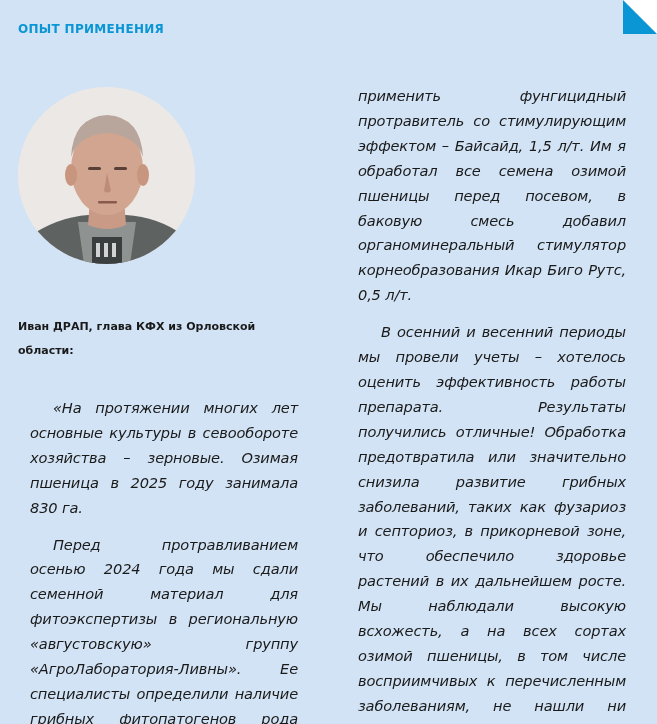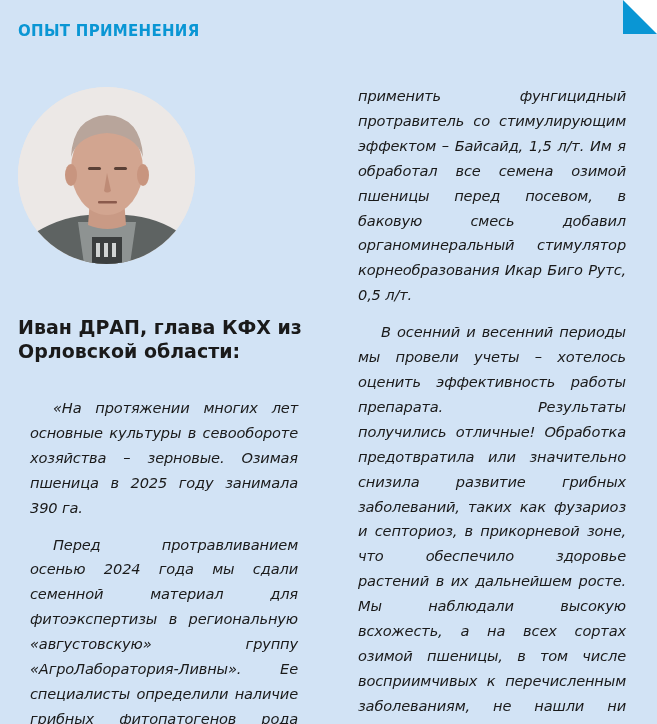--- a/index.html
+++ b/index.html
@@ -11,31 +11,31 @@
     color: #1a1a1a;
   }
   .corner {
     position: absolute; left: 623px; top: 0; width: 34px; height: 34px;
     background: #ffffff;
   }
   .corner svg { display: block; }
   .section-title {
     position: absolute; left: 18px; top: 22px;
     font-family: "DejaVu Sans", sans-serif;
-    font-weight: bold; font-size: 15px; letter-spacing: 0.3px;
+    font-weight: bold; font-size: 12px; letter-spacing: 0.3px;
     color: #0a96d4;
   }
   .photo {
     position: absolute; left: 18px; top: 87px; width: 177px; height: 177px;
     border-radius: 50%; overflow: hidden; background: #ebe7e5;
   }
   .col-left { position: absolute; left: 18px; top: 315px; width: 292px; }
   .col-right { position: absolute; left: 346px; top: 72px; width: 292px; }
   .author {
-    font-weight: bold; font-size: 19px; line-height: 24px; margin: 0 0 33px 0;
+    font-weight: bold; font-size: 11px; line-height: 24px; margin: 0 0 33px 0;
     color: #1a1a1a;
   }
   .para {
     font-style: italic; font-size: 14.6px; line-height: 24.9px;
     margin: 12px; text-align: justify; text-indent: 23px;
     letter-spacing: -0.15px;
   }
   .para.noindent { text-indent: 0; }
   .latin { font-family: Liberation Mono, monospace; font-weight: bold; font-style: normal; }
 </style>
@@ -72,20 +72,20 @@
     <rect x="70" y="80" width="13" height="3" rx="1.5" fill="#5a4036"></rect>
     <rect x="96" y="80" width="13" height="3" rx="1.5" fill="#5a4036"></rect>
 
     <path d="M89,86 L86,104 Q89,107 93,104 Z" fill="#be8b76"></path>
     <rect x="80" y="114" width="19" height="2.5" rx="1" fill="#8a5a4c"></rect>
   </svg>
 </div>
 
 <div class="col-left">
   <p class="author">Иван ДРАП, глава КФХ из Орловской области:</p>
-  <p class="para">«На протяжении многих лет основные культуры в севообороте хозяйства – зерновые. Озимая пшеница в 2025 году занимала 390 га.</p>
+  <p class="para">«На протяжении многих лет основные культуры в севообороте хозяйства – зерновые. Озимая пшеница в 2025 году занимала 830 га.</p>
   <p class="para"><span>Перед протравливанием осенью 2024 года мы сдали семенной материал для фитоэкспертизы в региональную «августовскую» группу «АгроЛаборатория-Ливны». Ее специалисты определили наличие грибных фитопатогенов рода </span><span class="latin">Fusarium</span><span>, а также </span><span class="latin">Septoria tritici</span><span>. В связи с этим технологи «Августа» посоветовали нам</span></p>
 </div>
 
 <div class="col-right">
   <p class="para noindent">применить фунгицидный протравитель со стимулирующим эффектом – Байсайд, 1,5 л/т. Им я обработал все семена озимой пшеницы перед посевом, в баковую смесь добавил органоминеральный стимулятор корнеобразования Икар Биго Рутс, 0,5 л/т.</p>
   <p class="para">В осенний и весенний периоды мы провели учеты – хотелось оценить эффективность работы препарата. Результаты получились отличные! Обработка предотвратила или значительно снизила развитие грибных заболеваний, таких как фузариоз и септориоз, в прикорневой зоне, что обеспечило здоровье растений в их дальнейшем росте. Мы наблюдали высокую всхожесть, а на всех сортах озимой пшеницы, в том числе восприимчивых к перечисленным заболеваниям, не нашли ни одного больного растения. В итоге получили хороший урожай и на своем опыте убедились в высокой эффективности препарата Байсайд в системе комплексной защиты озимых культур».</p>
 </div>
 
 </body></html>

